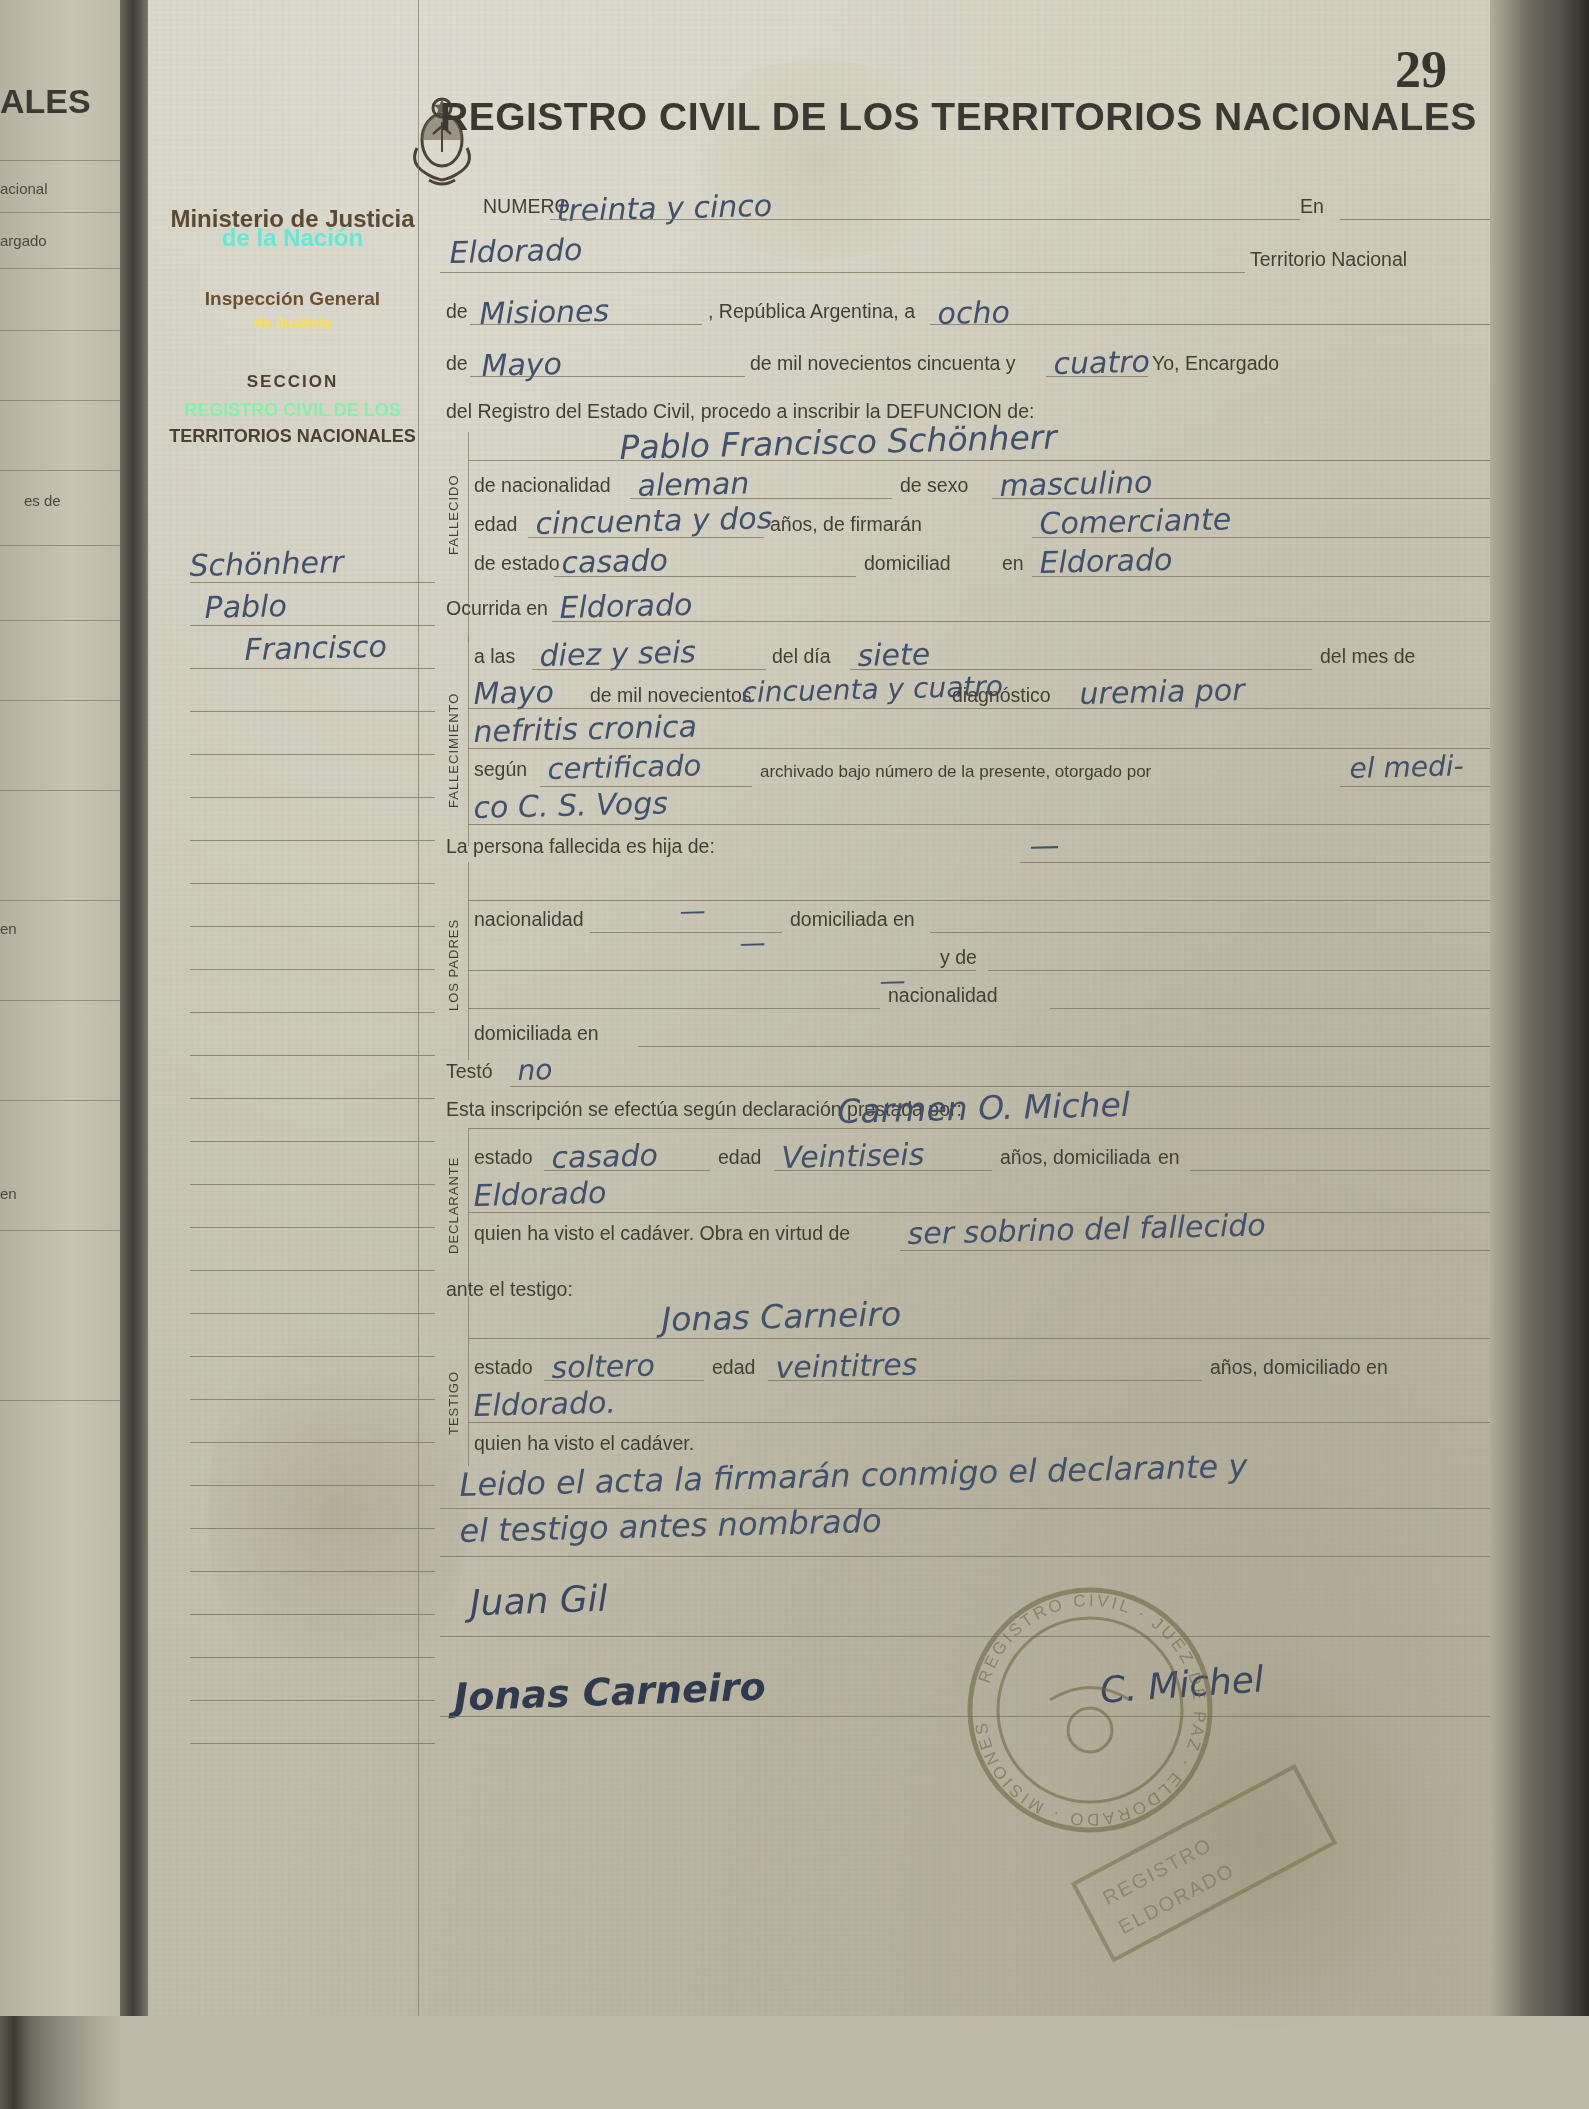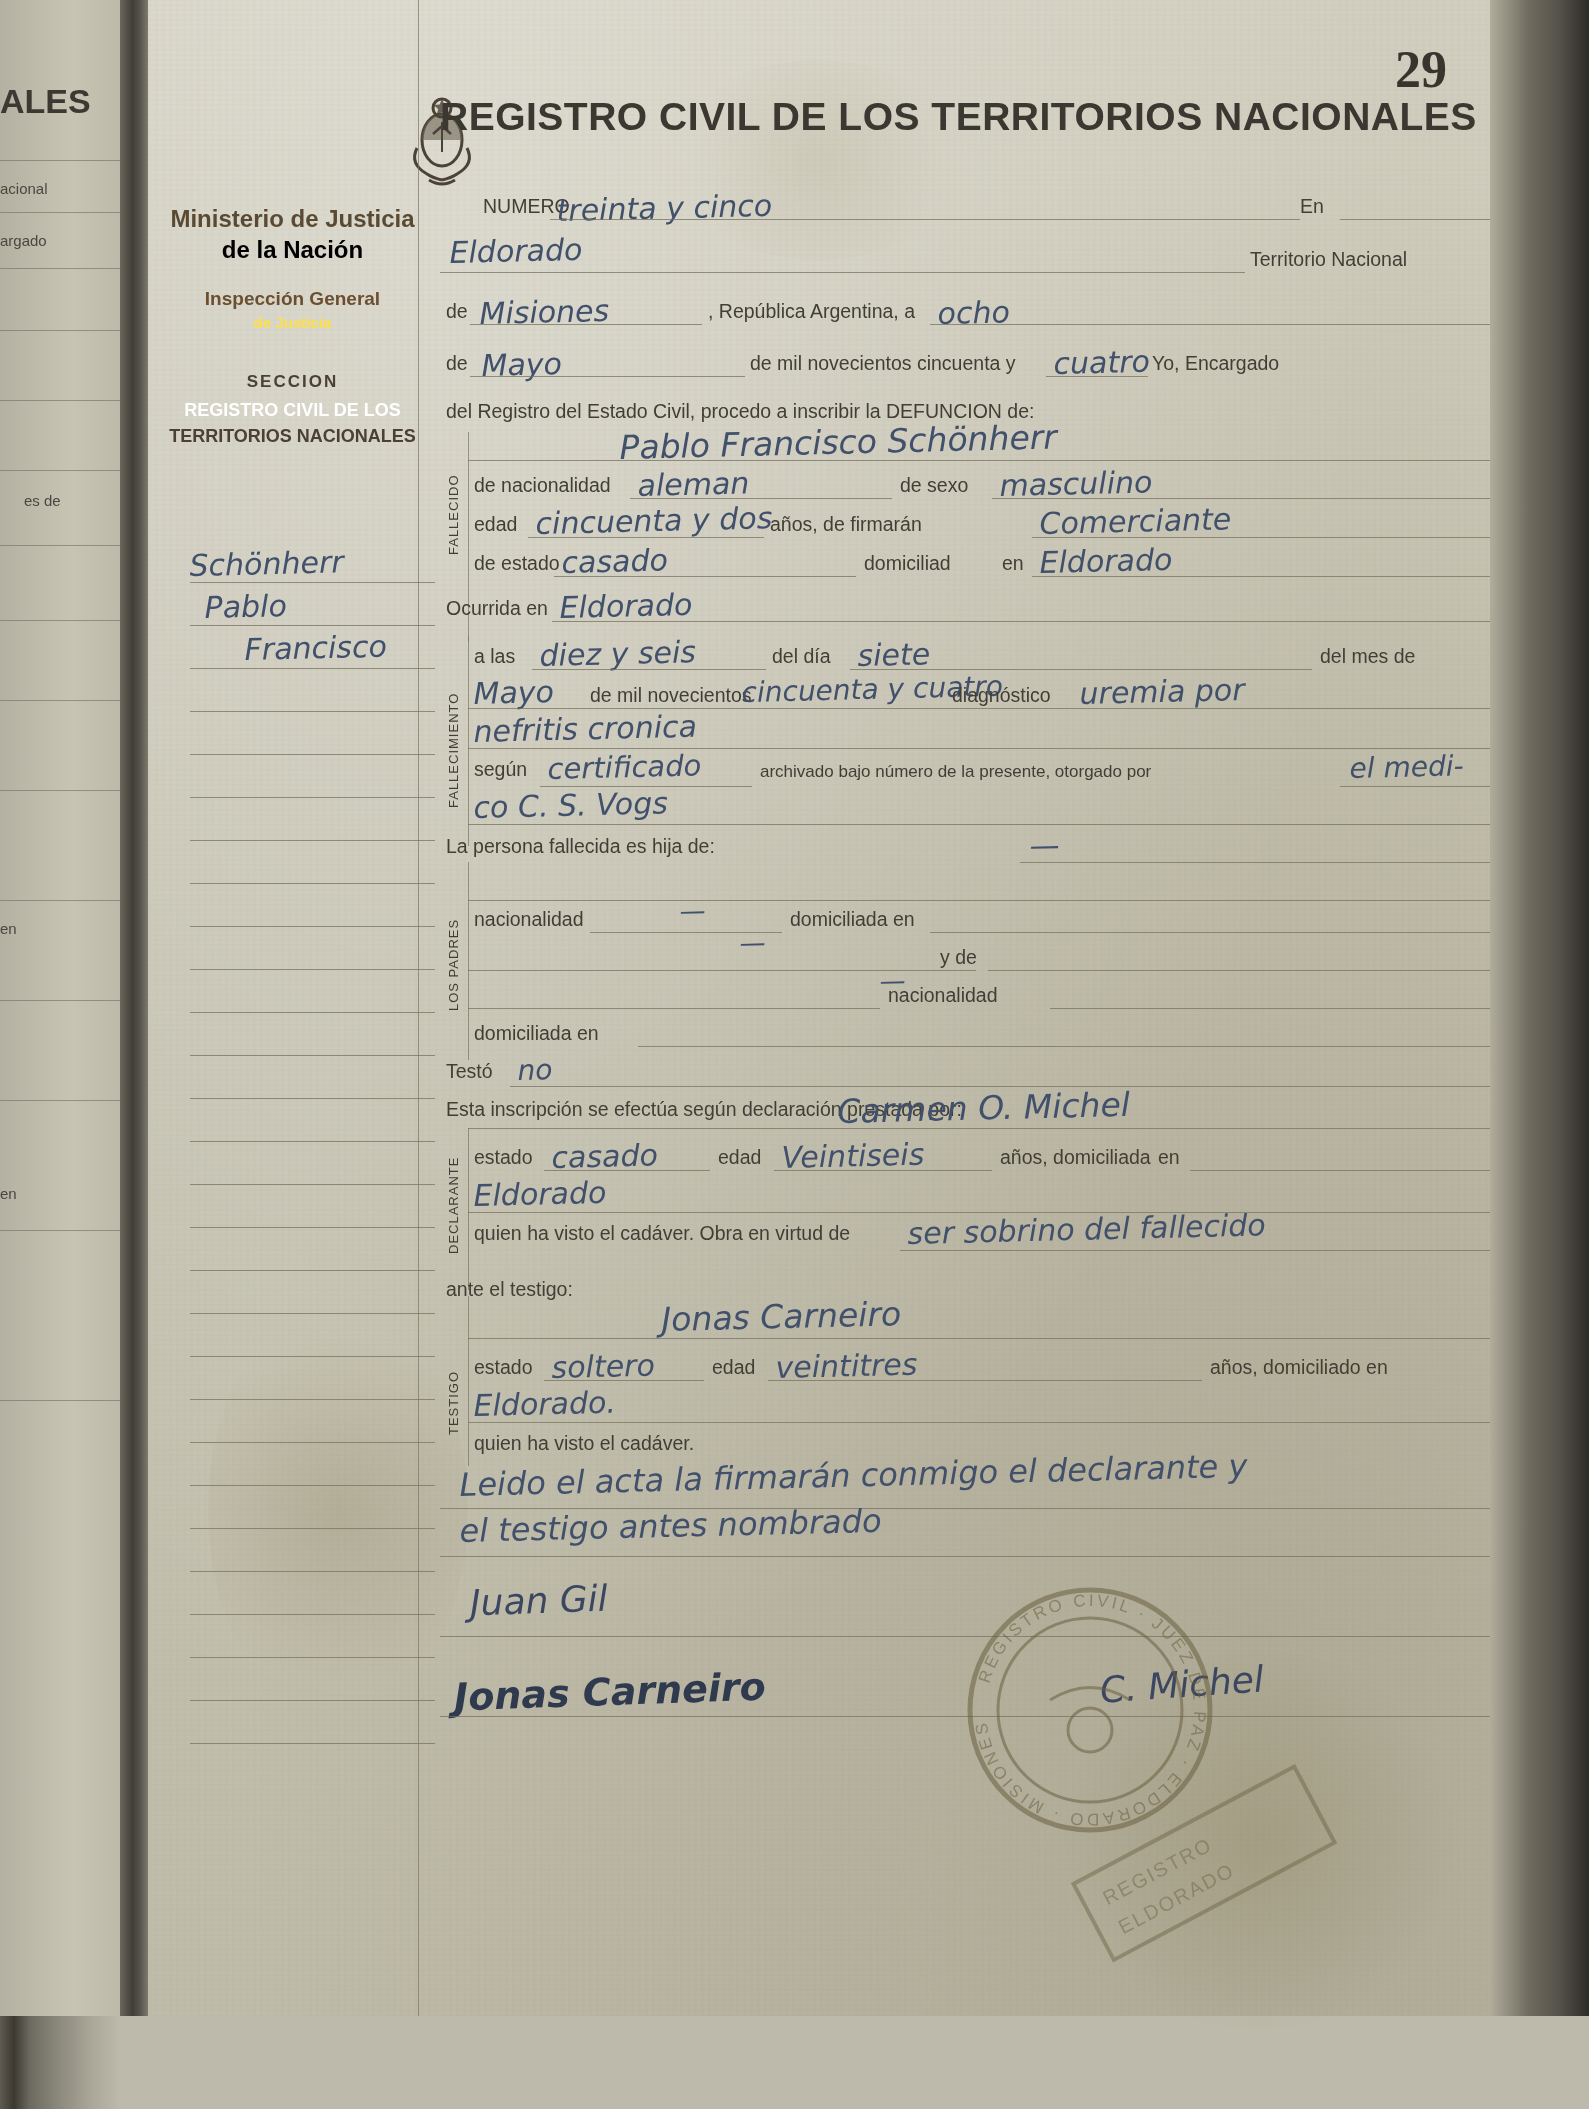--- a/index.html
+++ b/index.html
@@ -126,27 +126,27 @@
       <path d="M43 40 v30" stroke="#4b4337" stroke-width="2"></path>
       <path d="M34 52 l9 -8 l9 8" fill="none" stroke="#4b4337" stroke-width="2.5"></path>
       <circle cx="43" cy="26" r="9" fill="none" stroke="#4b4337" stroke-width="3"></circle>
       <path d="M43 17 l2.4 5.5 l6 .6 l-4.5 4 l1.3 5.9 l-5.2 -3.1 l-5.2 3.1 l1.3 -5.9 l-4.5 -4 l6 -.6z" fill="#4b4337" opacity=".8"></path>
       <path d="M18 66 q-8 16 10 26 q6 4 15 6" fill="none" stroke="#4b4337" stroke-width="3"></path>
       <path d="M68 66 q8 16 -10 26 q-6 4 -15 6" fill="none" stroke="#4b4337" stroke-width="3"></path>
       <path d="M30 98 q13 8 26 0" fill="none" stroke="#4b4337" stroke-width="3"></path>
     </svg>
 
     <div class="min-line printed" style="position:absolute;left:0;top:205px;width:285px;font-size:24px;color:#5a4a33;">Ministerio de Justicia</div>
-    <div class="min-line printed" style="position:absolute;left:0;top:236px;width:285px;font-size:24px;color:#000000;">de la Nación</div>
+    <div class="min-line printed" style="position:absolute;left:0;top:224px;width:285px;font-size:24px;color:#5eead4;">de la Nación</div>
 
     <div class="min-line printed" style="position:absolute;left:0;top:288px;width:285px;font-size:19px;color:#6b4f30;">Inspección General</div>
     <div class="min-line printed" style="position:absolute;left:0;top:314px;width:285px;font-size:15px;color:#fde047;">de Justicia</div>
 
     <div class="min-line printed" style="position:absolute;left:0;top:372px;width:285px;font-size:17px;letter-spacing:2px;color:#4a4134;">SECCION</div>
-    <div class="min-line printed" style="position:absolute;left:0;top:400px;width:285px;font-size:18px;color:#ffffff;">REGISTRO CIVIL DE LOS</div>
+    <div class="min-line printed" style="position:absolute;left:0;top:400px;width:285px;font-size:18px;color:#86efac;">REGISTRO CIVIL DE LOS</div>
     <div class="min-line printed" style="position:absolute;left:0;top:426px;width:285px;font-size:18px;color:#4a4134;">TERRITORIOS NACIONALES</div>
 
     <div class="hw" style="left:40px;top:548px;font-size:30px;">Schönherr</div>
     <div class="hw" style="left:55px;top:590px;font-size:30px;">Pablo</div>
     <div class="hw" style="left:95px;top:632px;font-size:30px;">Francisco</div>
 
     <div class="hline" style="left:40px;top:582px;width:245px;"></div>
     <div class="hline" style="left:40px;top:625px;width:245px;"></div>
     <div class="hline" style="left:40px;top:668px;width:245px;"></div>
     <div class="hline" style="left:40px;top:711px;width:245px;"></div>

